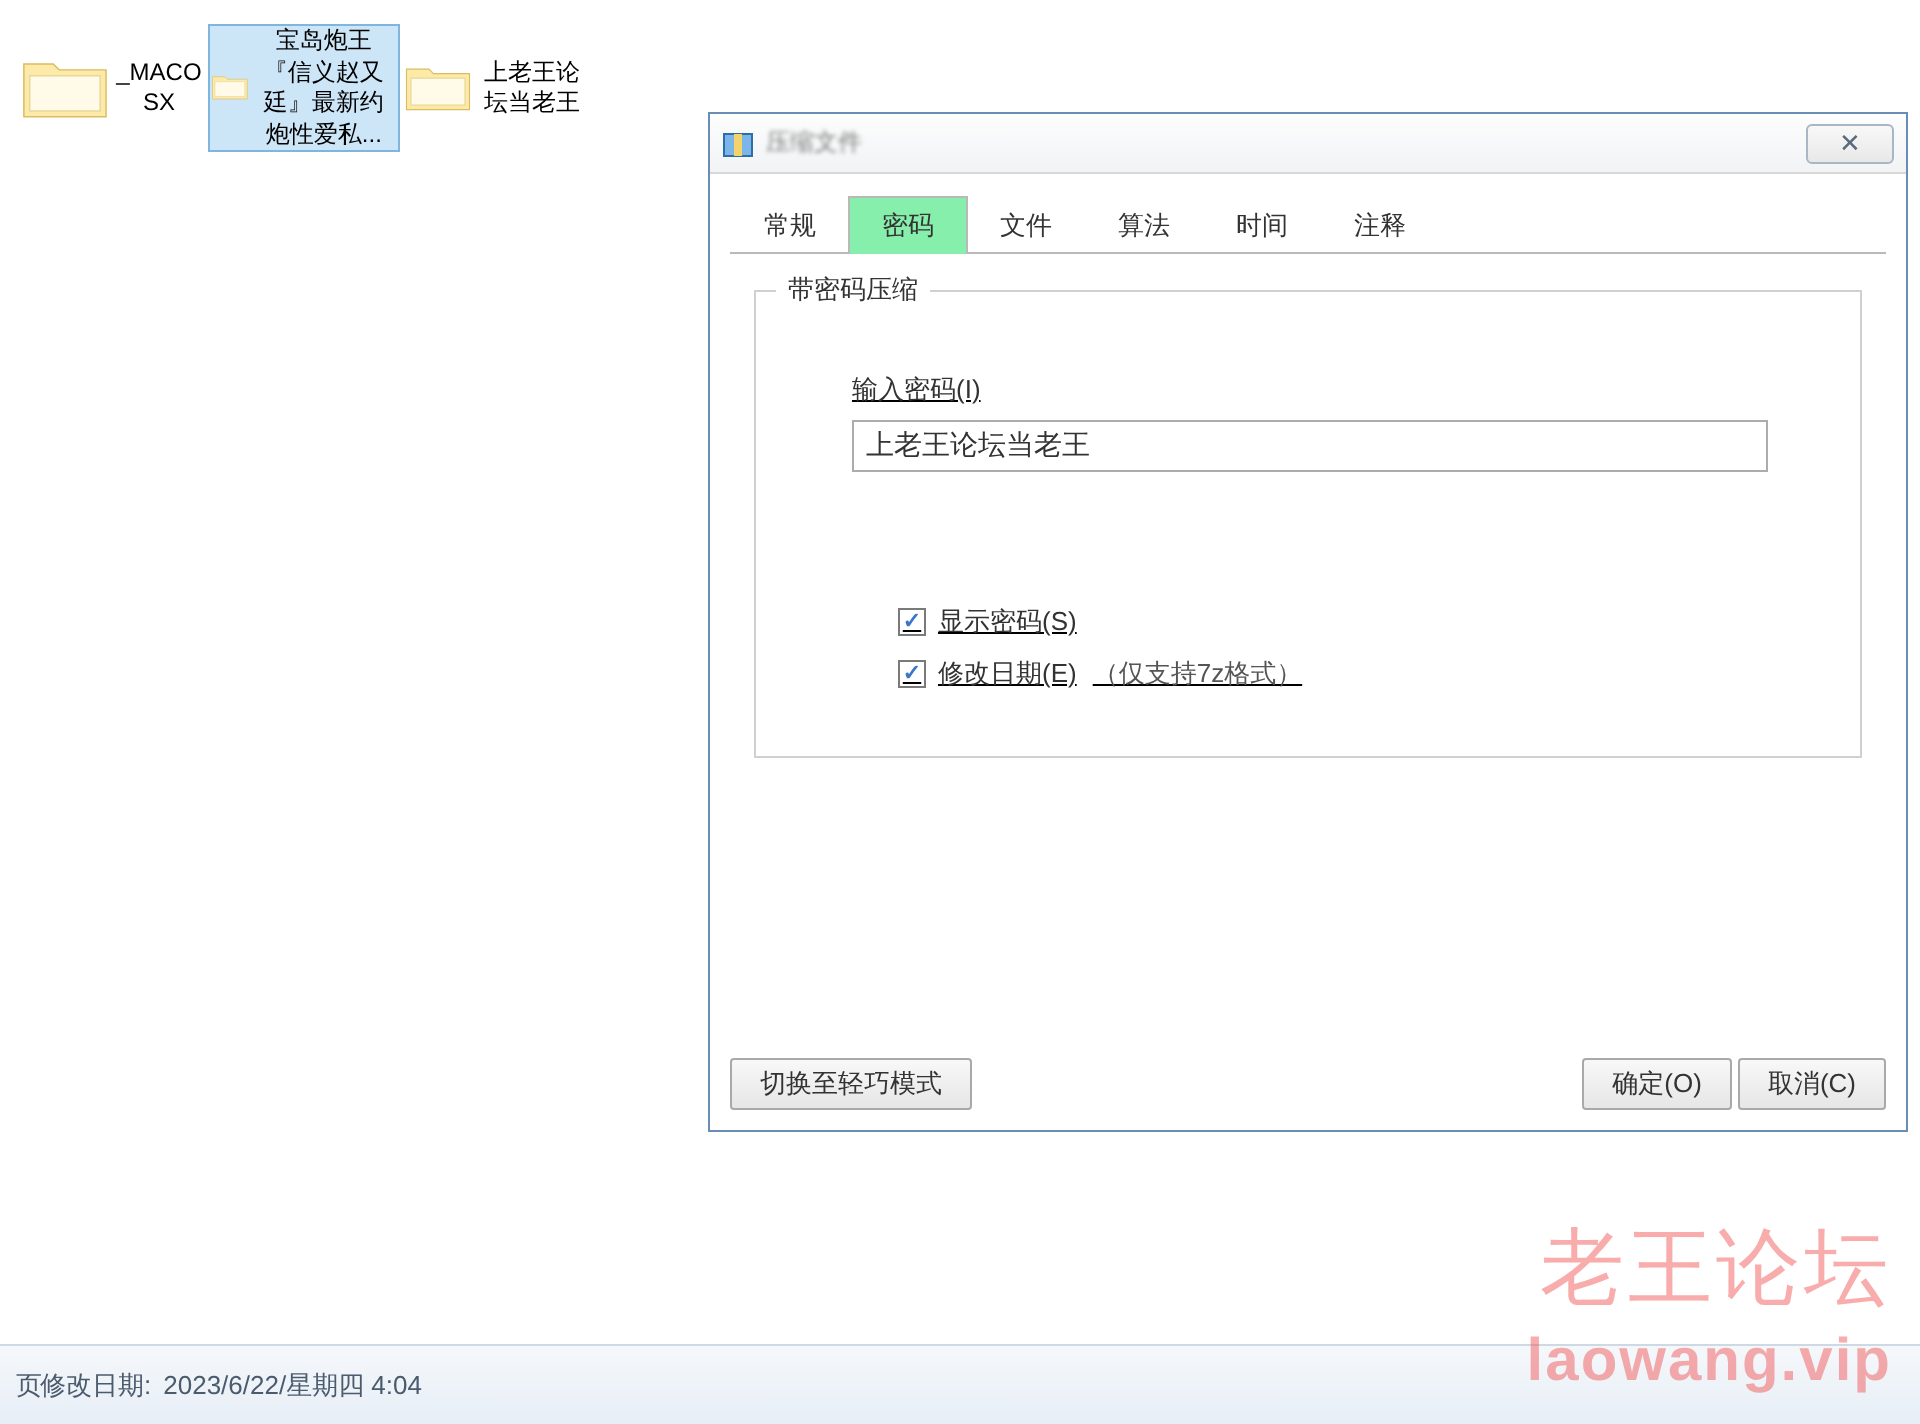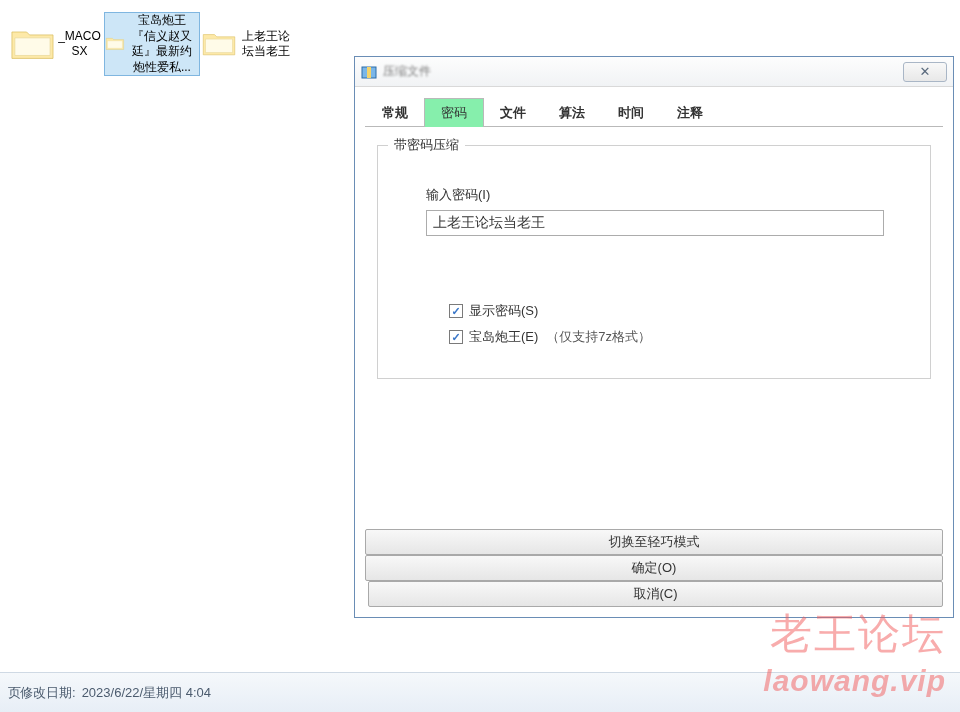--- a/index.html
+++ b/index.html
@@ -21,50 +21,50 @@
 .titlebar-icon { width: 16px; height: 16px; margin-right: 6px; }
 .titlebar-text { font-size: 12px; color: #7b7b7b; flex: 1; filter: blur(1px); }
 .close-btn { width: 44px; height: 20px; border: 1px solid #a9b6c6; border-radius: 3px; display: flex; align-items: center; justify-content: center; background: linear-gradient(#f8f8f8,#e8e8e8); cursor: pointer; font-family: Arial; font-size: 13px; color: #5a6a7d; }
 
 .dialog-body { padding: 10px 10px 0 10px; }
 
 
 .tabs { display: flex; border-bottom: 1px solid #b9b9b9; margin-bottom: 0; }
 .tab { padding: 5px 16px; font-size: 13px; color: #333; border: 1px solid transparent; border-bottom: none; cursor: pointer; position: relative; top: 1px; background: #f0f0f0; margin-right: -1px; }
 .tab.active { background: #86efac; border-color: #b9b9b9; border-bottom-color: #fff; z-index: 2; }
-.tab:not(.active) { border-color: transparent; background: transparent; font-weight: bold; }
+.tab:not(.active) { border-color: transparent; background: transparent; }
 
 .tab-content { border: none; padding: 18px 12px 140px 12px; min-height: 376px; }
-.group-box { border: 1px solid #d0d0d0; padding: 16px 20px 24px 20px; position: relative; }
+.group-box { border: 1px solid #d0d0d0; padding: 16px 20px 24px 20px; position: relative; text-decoration: underline; }
 .group-title { position: absolute; top: -10px; left: 10px; background: #fff; padding: 0 6px; font-size: 13px; color: #333; }
 
 .pwd-section { margin: 24px 0 0 28px; }
 .pwd-label { font-size: 13px; color: #333; margin-bottom: 6px; }
 .pwd-input { width: 458px; height: 26px; border: 1px solid #acacac; padding: 0 6px; font-size: 14px; color: #333; }
 
 .chk-section { margin: 66px 0 0 28px; }
 .chk-row { display: flex; align-items: center; margin-bottom: 8px; font-size: 13px; color: #333; padding-left: 23px; }
 .chk { width: 14px; height: 14px; border: 1px solid #7a7a7a; background: #fff; margin-right: 6px; display: inline-flex; align-items: center; justify-content: center; }
 .chk.checked::after { content: "✓"; color: #3a77c9; font-size: 11px; font-weight: bold; line-height: 1; }
 .chk-hint { color: #555; margin-left: 8px; }
 
-.dialog-footer { display: flex; padding: 10px; border-top: 0; flex-direction: column; }
+.dialog-footer { display: flex; padding: 10px; border-top: 0; }
 .dlg-btn { height: 26px; padding: 0 14px; font-size: 13px; color: #333; background: linear-gradient(#f8f8f8,#e6e6e6); border: 1px solid #a9a9a9; border-radius: 2px; cursor: pointer; }
 .footer-spacer { flex: 1; }
 .dlg-btn + .dlg-btn { margin-left: 3px; }
 
 
 .statusbar { position: absolute; left: 0; right: 0; bottom: 0; height: 40px; background: linear-gradient(#f5f8fb,#e7eef6); border-top: 1px solid #cfd9e4; display: flex; align-items: center; font-size: 13px; color: #4b5b6e; padding: 0 8px; }
 .status-label { }
 .status-value { margin-left: 6px; }
 .status-left-stub { width: 8px; height: 18px; border-right: 0; margin-right: 4px; }
 
 
 .wm1 { position: absolute; right: 14px; bottom: 50px; font-size: 42px; font-weight: 400; color: rgba(242,90,90,0.5); letter-spacing: 2px; pointer-events: none; }
-.wm2 { position: absolute; right: 14px; bottom: 14px; font-size: 30px; font-weight: 700; color: rgba(242,90,90,0.5); letter-spacing: 1px; pointer-events: none; font-style: italic; }
+.wm2 { position: absolute; right: 14px; bottom: 14px; font-size: 30px; font-weight: 700; color: rgba(242,90,90,0.5); letter-spacing: 1px; pointer-events: none; }
 </style>
 </head>
 <body>
 
 <div class="desktop">
   <div class="folder-area">
     <div class="folder-item">
       <div class="folder-icon">
         <svg class="folder-svg" viewBox="0 0 64 50">
             <path d="M4 10 L24 10 L28 14 L60 14 L60 46 L4 46 Z" fill="#fde9a8" stroke="#d9bd5f"></path>
@@ -123,21 +123,21 @@
           <input class="pwd-input" type="text" value="上老王论坛当老王" style="">
         </div>
 
         <div class="chk-section">
           <div class="chk-row">
             <span class="chk checked"></span>
             <span>显示密码(S)</span>
           </div>
           <div class="chk-row">
             <span class="chk checked"></span>
-            <span>宝岛炮王(E)</span>
+            <span>修改日期(E)</span>
             <span class="chk-hint">（仅支持7z格式）</span>
           </div>
         </div>
       </div>
     </div>
   </div>
 
   <div class="dialog-footer">
     <button class="dlg-btn">切换至轻巧模式</button>
     <div class="footer-spacer"></div>

